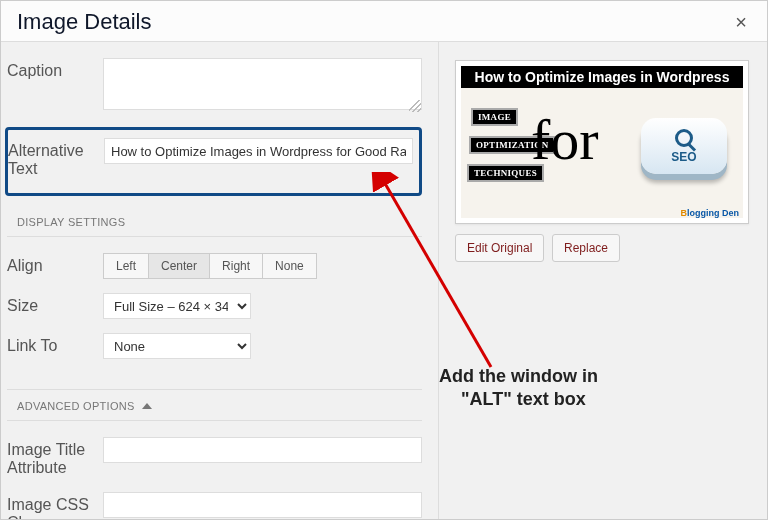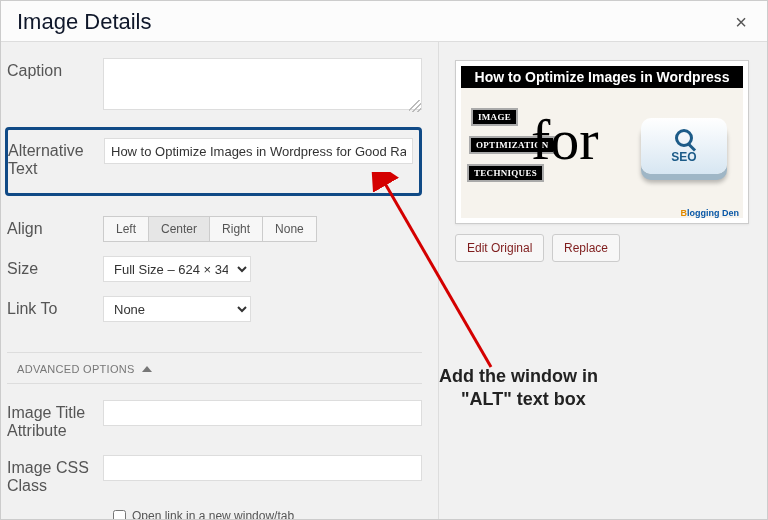--- a/index.html
+++ b/index.html
@@ -205,21 +205,21 @@
   .cap3 { position: absolute; top: 76px; left: 6px; }
   .preview-right {
     width: 46%;
     position: relative;
   }
   .key-3d {
     position: absolute;
     top: 30px; right: 16px;
     width: 86px; height: 56px;
     background: linear-gradient(#fff,#d7e6f2);
-    border-radius: 10px;
+    border-radius: 15px;
     box-shadow: 0 6px 0 #9fb6c6, 0 9px 4px rgba(0,0,0,.25);
     display: flex;
     flex-direction: column;
     align-items: center;
     justify-content: center;
     color: #1c5b88;
     font-weight: bold;
     font-size: 12px;
   }
   .mag-icon {
@@ -297,20 +297,21 @@
 
       <div class="highlight-box">
         <div class="form-row" style="margin-bottom:0;">
           <div class="form-label">Alternative Text</div>
           <div class="form-field">
             <input type="text" class="alt-input" value="How to Optimize Images in Wordpress for Good Ranki" style="">
           </div>
         </div>
       </div>
 
+      <div class="section-label">DISPLAY SETTINGS</div>
 
       <div class="form-row">
         <div class="form-label">Align</div>
         <div class="form-field">
           <div class="btn-group">
             <button>Left</button>
             <button class="active">Center</button>
             <button>Right</button>
             <button>None</button>
           </div>

